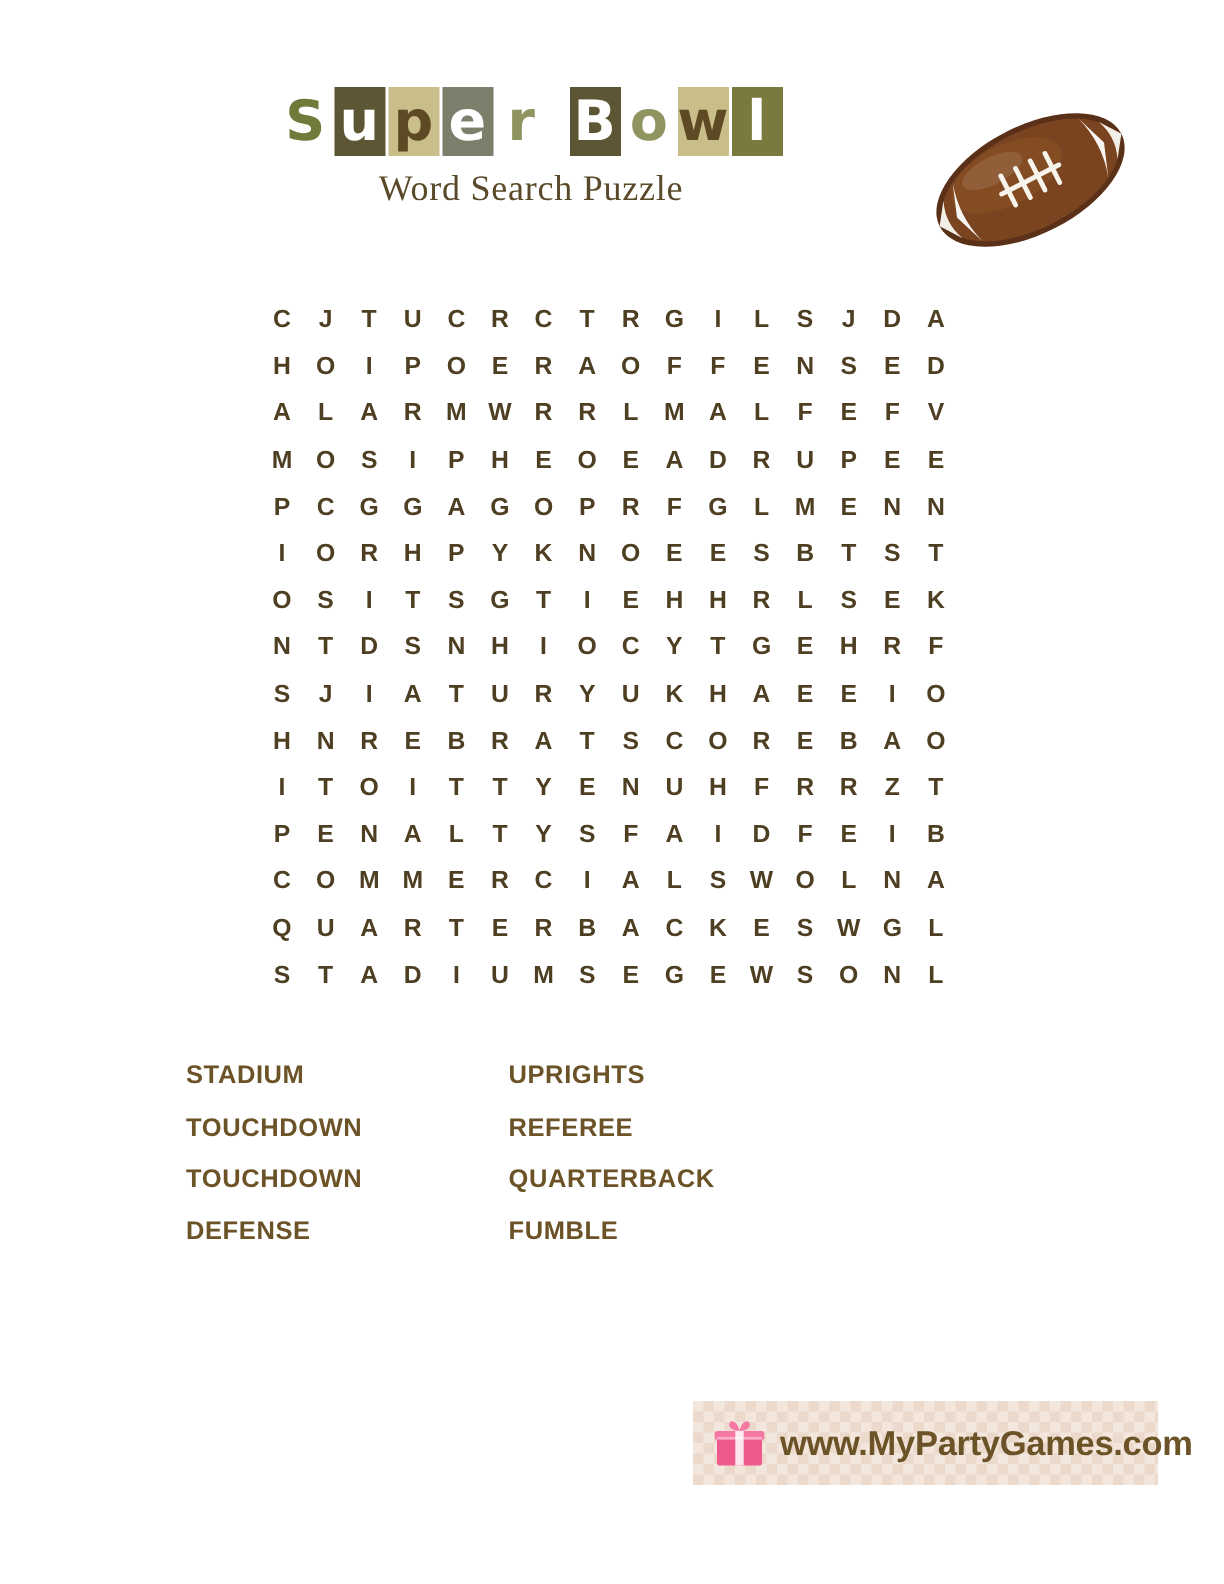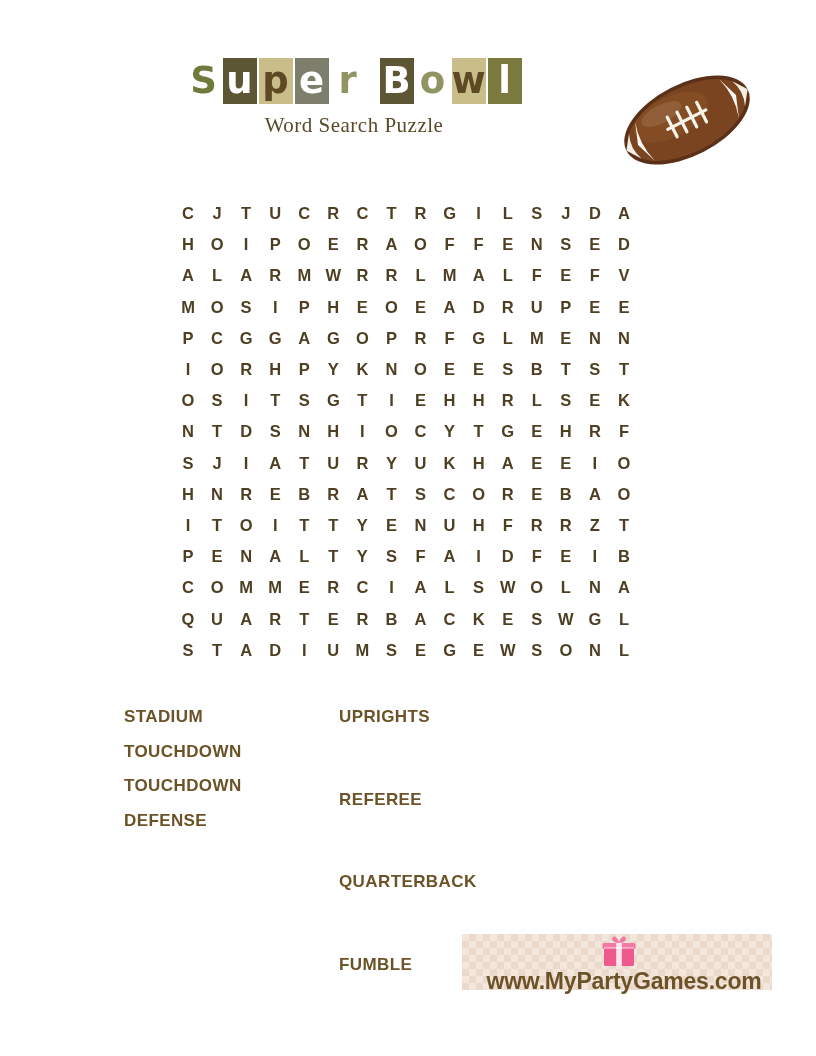--- a/index.html
+++ b/index.html
@@ -43,21 +43,21 @@
     text-align: center;
     vertical-align: middle;
     margin: 0 1px;
   }
   .ransom-title .sp {
     display: inline-block;
     width: 13px;
   }
   .subtitle {
     font-family: "Liberation Serif", serif;
-    font-size: 21px;
+    font-size: 24px;
     color: #5a4a2a;
     margin-top: 9px;
     letter-spacing: 0.5px;
   }
 
   
   .football {
     position: absolute;
     top: 55px;
     left: 612px;
@@ -95,21 +95,21 @@
     left: 124px;
     width: 600px;
     display: flex;
   }
   .word-col {
     display: flex;
     flex-direction: column;
   }
   .word-col.c1 { width: 215px; }
   .word-col.c2 { width: 165px; }
-  .word-col.c3 { width: 220px; gap: 48px; }
+  .word-col.c3 { width: 220px; }
   .word {
     font-family: "Liberation Sans", sans-serif;
     font-weight: bold;
     font-size: 17px;
     color: #6b5327;
     line-height: 34.5px;
     letter-spacing: 0.4px;
     white-space: nowrap;
   }
 
@@ -123,21 +123,20 @@
     background-color: #f3e6dc;
     background-image:
       linear-gradient(45deg, rgba(228,206,190,.55) 25%, transparent 25%, transparent 75%, rgba(228,206,190,.55) 75%),
       linear-gradient(45deg, rgba(228,206,190,.55) 25%, transparent 25%, transparent 75%, rgba(228,206,190,.55) 75%);
     background-size: 14px 14px;
     background-position: 0 0, 7px 7px;
     display: flex;
     align-items: center;
     padding-left: 14px;
     box-sizing: border-box;
-    flex-direction: column;
   }
   .gift-icon {
     width: 34px;
     height: 34px;
     flex: 0 0 34px;
     position: relative;
     margin-right: 10px;
   }
   .footer-text {
     font-family: "Liberation Sans", sans-serif;

